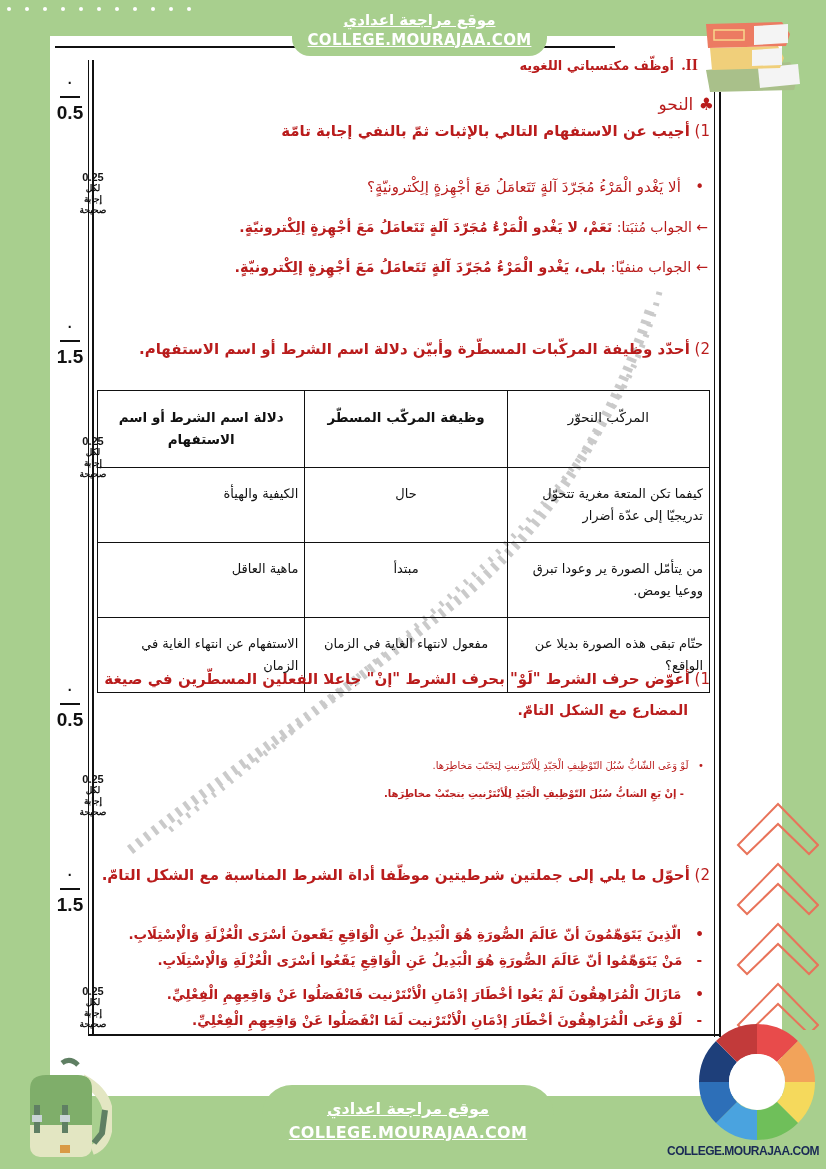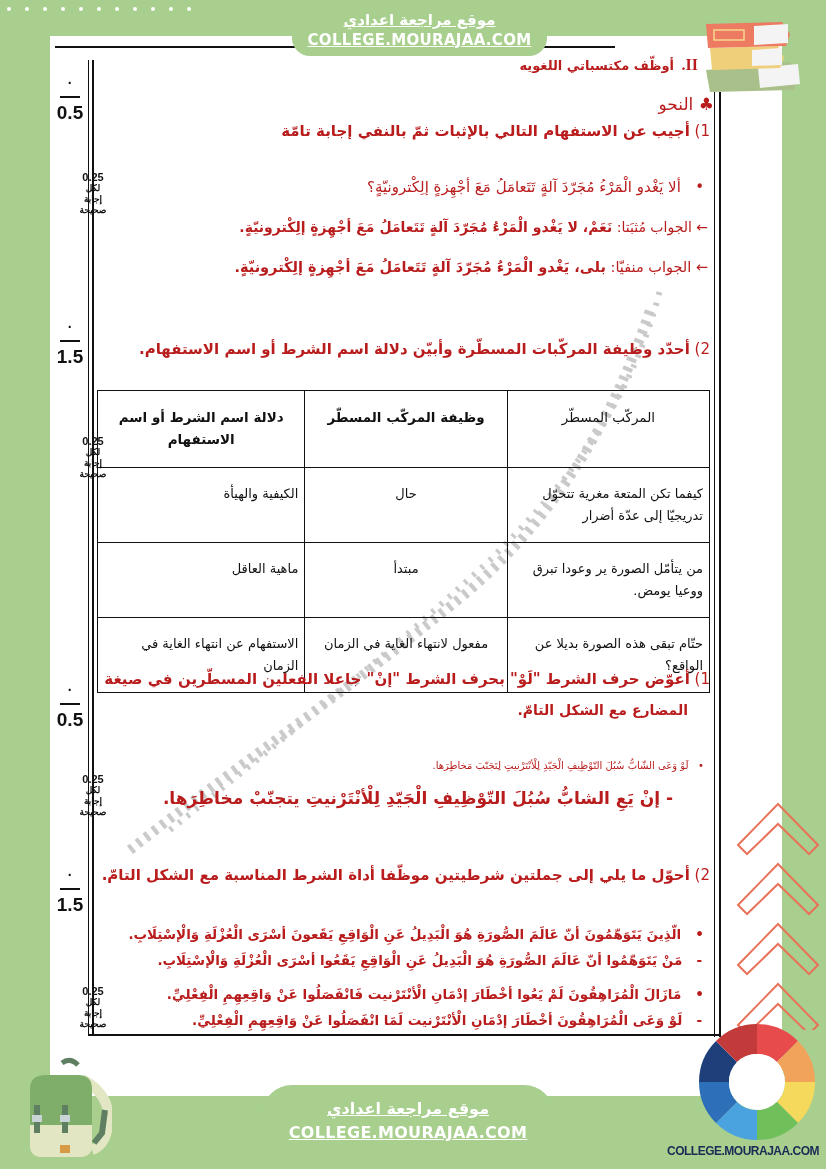--- a/index.html
+++ b/index.html
@@ -110,21 +110,21 @@
 </div>
 
 <div class="t rtl" style="right:116px;top:340px;font-size:15px;">
   <span>2)</span>
   <span class="bold">أحدّد وظيفة المركّبات المسطّرة وأبيّن دلالة اسم الشرط أو اسم الاستفهام.</span>
 </div>
 
 <table class="grid">
   <tbody>
       <tr class="head">
-    <td class="c0" style="font-weight:normal;">المركّب المسطّر</td>
+    <td class="c0" style="font-weight:normal;">المركّب النحوّر</td>
     <td class="c1">وظيفة المركّب المسطّر</td>
     <td class="c2">دلالة اسم الشرط أو اسم الاستفهام</td>
   </tr>
   <tr>
     <td class="c0">كيفما تكن المتعة مغرية تتحوّل تدريجيّا إلى عدّة أضرار</td>
     <td class="c1">حال</td>
     <td class="c2">الكيفية والهيأة</td>
   </tr>
   <tr>
     <td class="c0">من يتأمّل الصورة ير وعودا تبرق ووعيا يومض.</td>
@@ -141,21 +141,21 @@
 
 <div class="t rtl" style="right:116px;top:670px;font-size:15px;">
   <span>1)</span>
   <span class="bold">أعوّض حرف الشرط "لَوْ" بحرف الشرط "إنْ" جاعلا الفعلين المسطّرين في صيغة</span>
 </div>
 <div class="t rtl bold" style="right:138px;top:702px;font-size:14px;">المضارع مع الشكل التامّ.</div>
 <div class="t rtl" style="right:122px;top:760px;font-size:10px;">
   <span>•</span>&nbsp;&nbsp;
   <span>لَوْ وَعَى الشّابُّ سُبُلَ التّوْظِيفِ الْجَيّدِ لِلْأنْتَرْنيتِ لِتَجَنّبَ مَخاطِرَها.</span>
 </div>
-<div class="t rtl bold" style="right:153px;top:788px;font-size:17px;">- إنْ يَعِ الشابُّ سُبُلَ التّوْظِيفِ الْجَيّدِ لِلْأنْتَرْنيتِ يتجنّبْ مخاطِرَها.</div>
+<div class="t rtl bold" style="right:142px;top:788px;font-size:10px;">- إنْ يَعِ الشابُّ سُبُلَ التّوْظِيفِ الْجَيّدِ لِلْأنْتَرْنيتِ يتجنّبْ مخاطِرَها.</div>
 
 <div class="t rtl" style="right:116px;top:866px;font-size:15px;">
   <span>2)</span>
   <span class="bold">أحوّل ما يلي إلى جملتين شرطيتين موظّفا أداة الشرط المناسبة مع الشكل التامّ.</span>
 </div>
 <div class="t rtl bold" style="right:122px;top:926px;font-size:13.5px;">
   <span>•</span>&nbsp;&nbsp;
   <span>الّذِينَ يَتَوَهّمُونَ أنّ عَالَمَ الصُّورَةِ هُوَ الْبَدِيلُ عَنِ الْوَاقِعِ يَقَعونَ أسْرَى الْعُزْلَةِ وَالْإسْتِلَابِ.</span>
 </div>
 <div class="t rtl bold" style="right:124px;top:952px;font-size:13.5px;">

